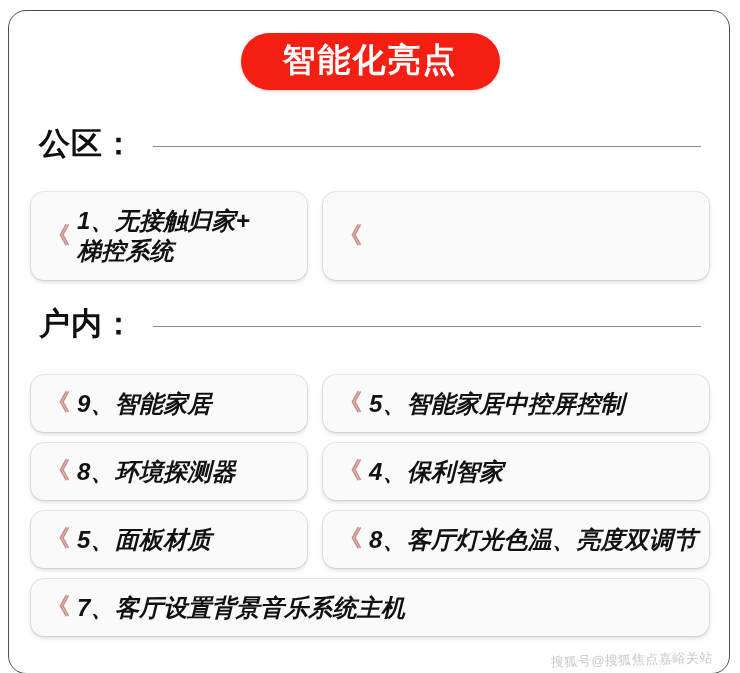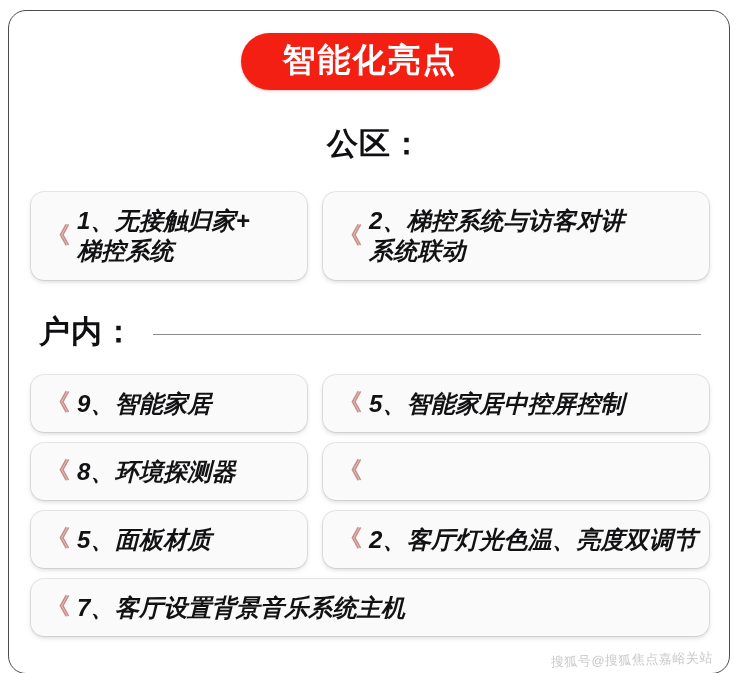--- a/index.html
+++ b/index.html
@@ -124,38 +124,36 @@
 </style>
 </head>
 <body>
 
 <div id="page">
 
   <div class="title-wrap">
     <span class="title-pill">智能化亮点</span>
   </div>
 
-  <div class="section-head" style="top:114px;flex-direction:column;">
+  <div class="section-head" style="top:114px;">
     <span class="label">公区：</span>
     <span class="rule"></span>
   </div>
 
   <div class="card" style="left:22px; top:181px; width:276px; height:88px;">
     <span class="chev">《</span>
     <span class="card-text">1、无接触归家+
 梯控系统</span>
   </div>
 
   <div class="card" style="left:314px; top:181px; width:386px; height:88px;">
     <span class="chev">《</span>
-    <span class="card-text">2、梯控系统与访客对讲
-系统联动</span>
   </div>
 
-  <div class="section-head" style="top:302px;">
+  <div class="section-head" style="top:294px;">
     <span class="label">户内：</span>
     <span class="rule"></span>
   </div>
 
   <div class="card" style="left:22px; top:364px; width:276px; height:57px;">
     <span class="chev">《</span>
     <span class="card-text">9、智能家居</span>
   </div>
 
   <div class="card" style="left:314px; top:364px; width:386px; height:57px;">
@@ -163,30 +161,31 @@
     <span class="card-text">5、智能家居中控屏控制</span>
   </div>
 
   <div class="card" style="left:22px; top:432px; width:276px; height:57px;">
     <span class="chev">《</span>
     <span class="card-text">8、环境探测器</span>
   </div>
 
   <div class="card" style="left:314px; top:432px; width:386px; height:57px;">
     <span class="chev">《</span>
+    <span class="card-text">4、保利智家</span>
   </div>
 
   <div class="card" style="left:22px; top:500px; width:276px; height:57px;">
     <span class="chev">《</span>
     <span class="card-text">5、面板材质</span>
   </div>
 
   <div class="card" style="left:314px; top:500px; width:386px; height:57px;">
     <span class="chev">《</span>
-    <span class="card-text">2、客厅灯光色温、亮度双调节</span>
+    <span class="card-text">8、客厅灯光色温、亮度双调节</span>
   </div>
 
   <div class="card" style="left:22px; top:568px; width:678px; height:57px;">
     <span class="chev">《</span>
     <span class="card-text">7、客厅设置背景音乐系统主机</span>
   </div>
 
   <div class="watermark">搜狐号@搜狐焦点嘉峪关站</div>
 
 </div>

